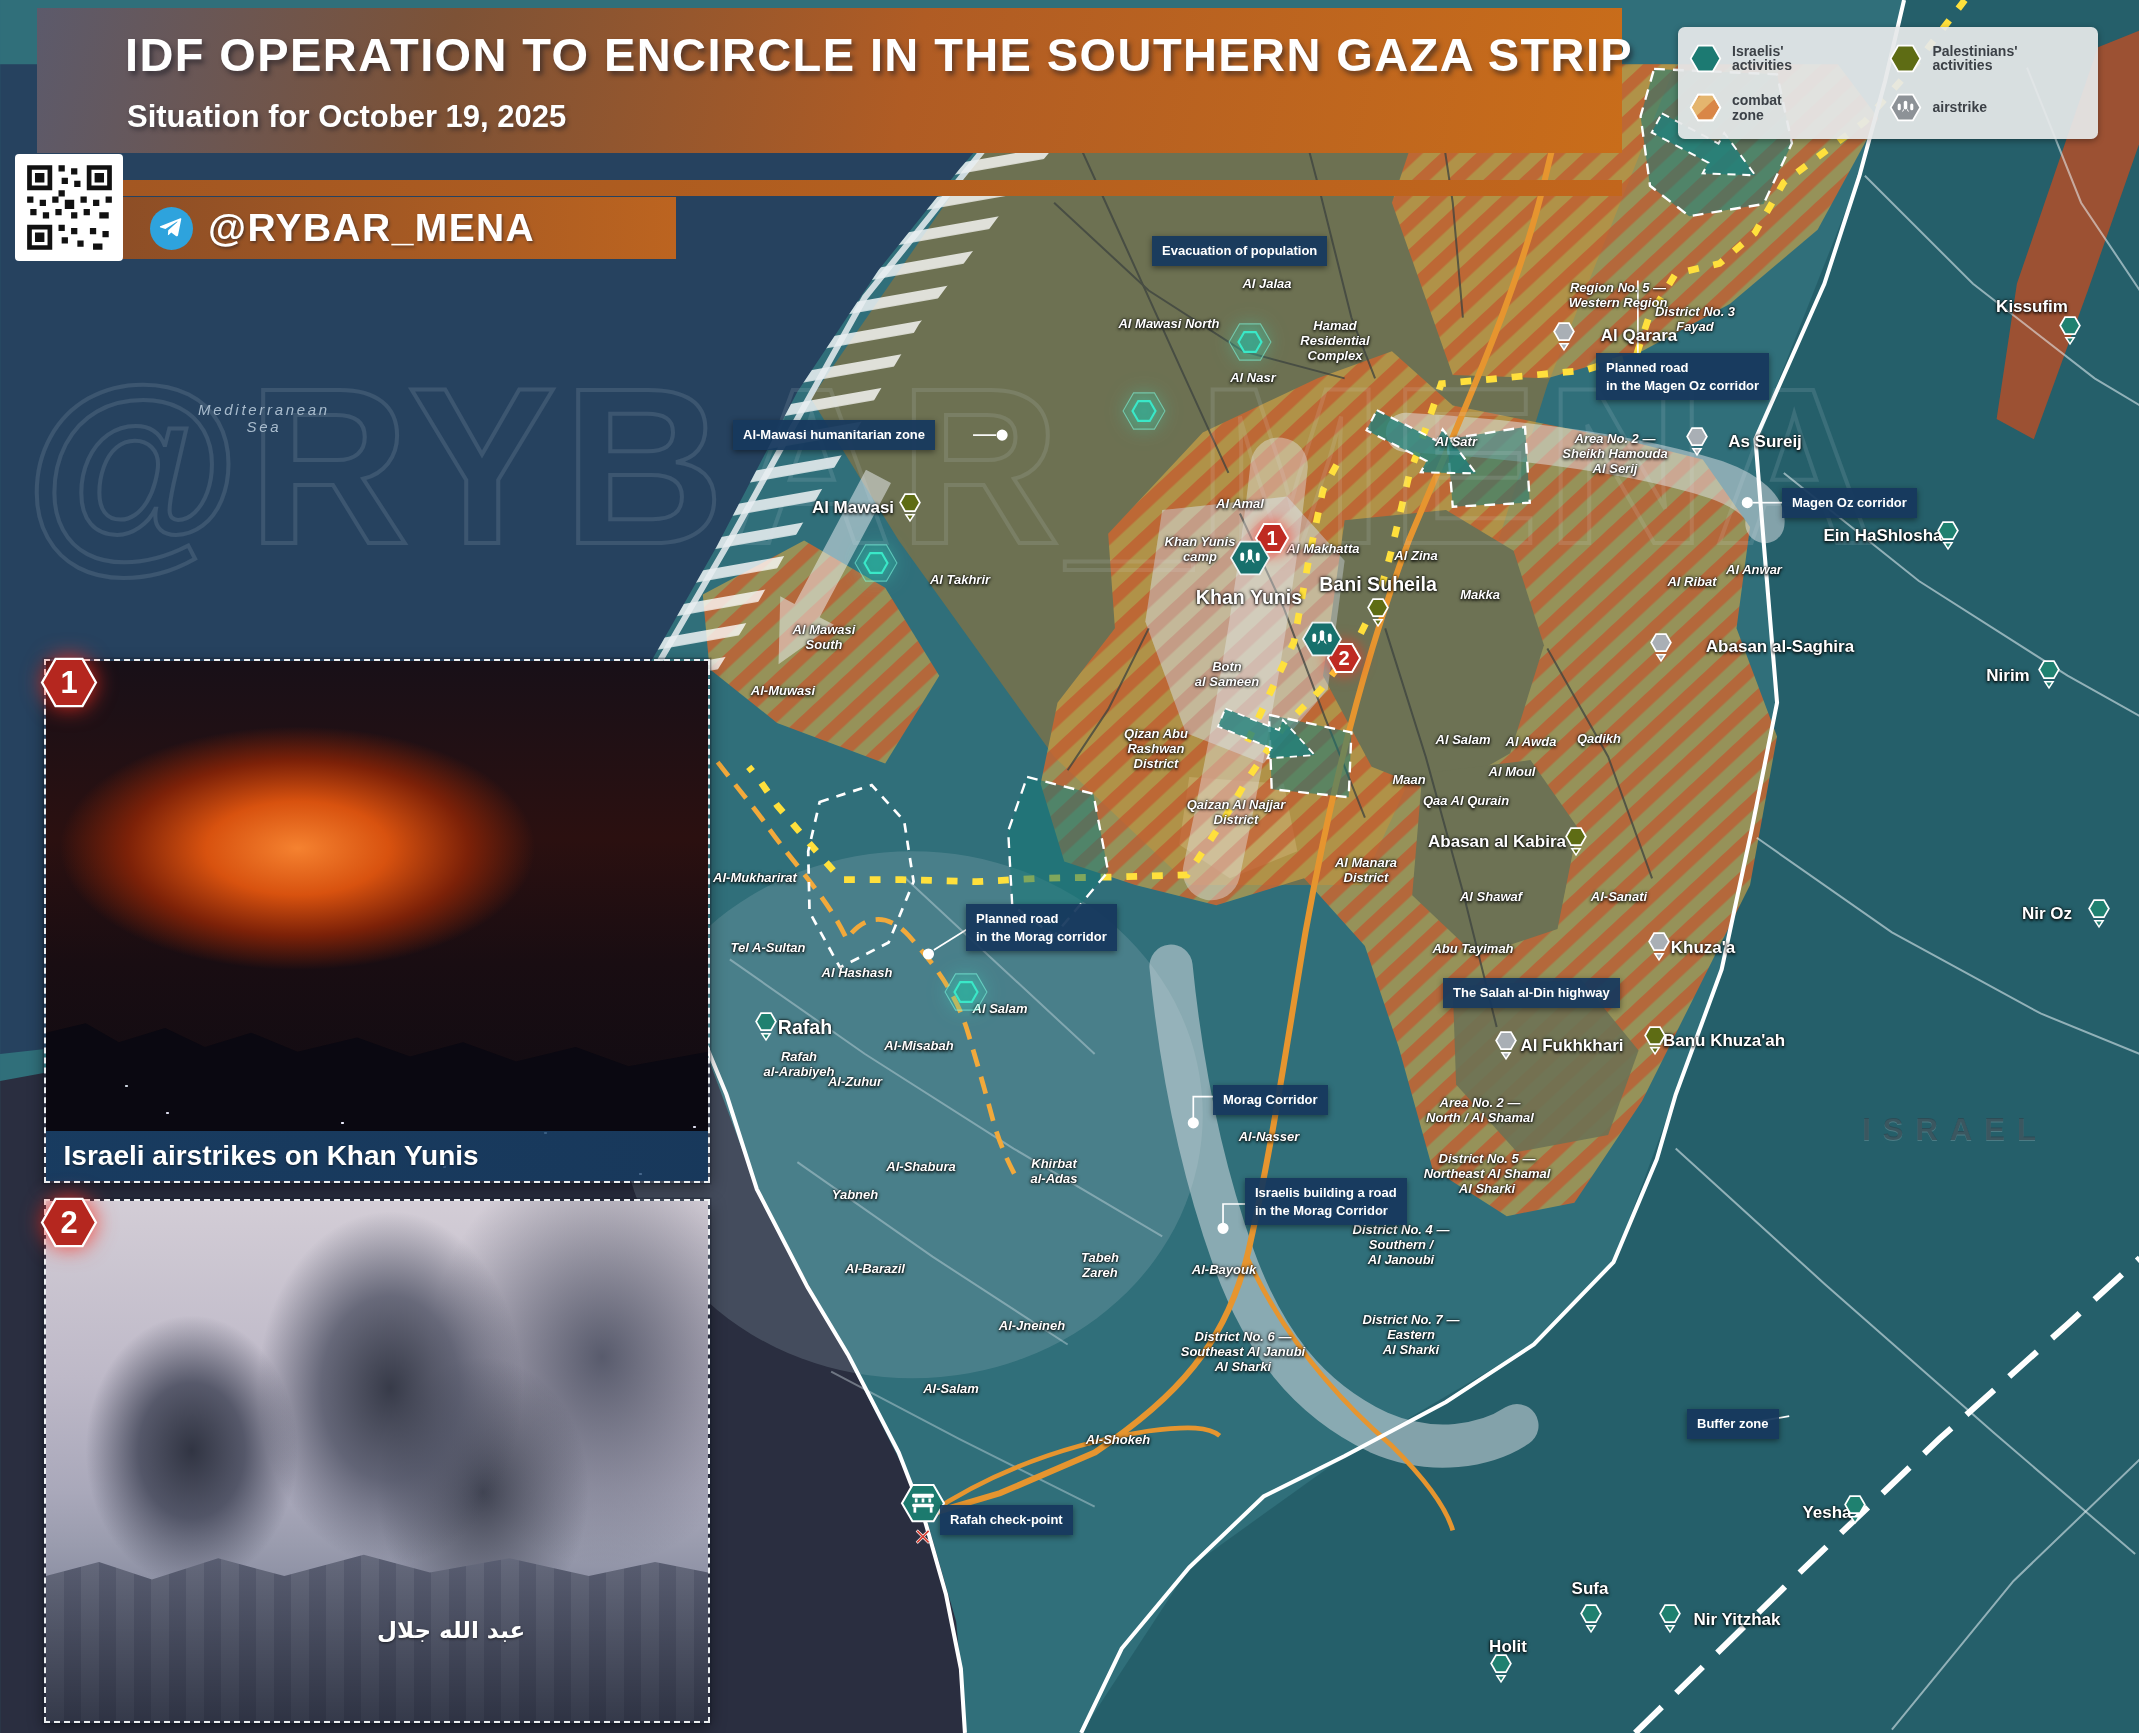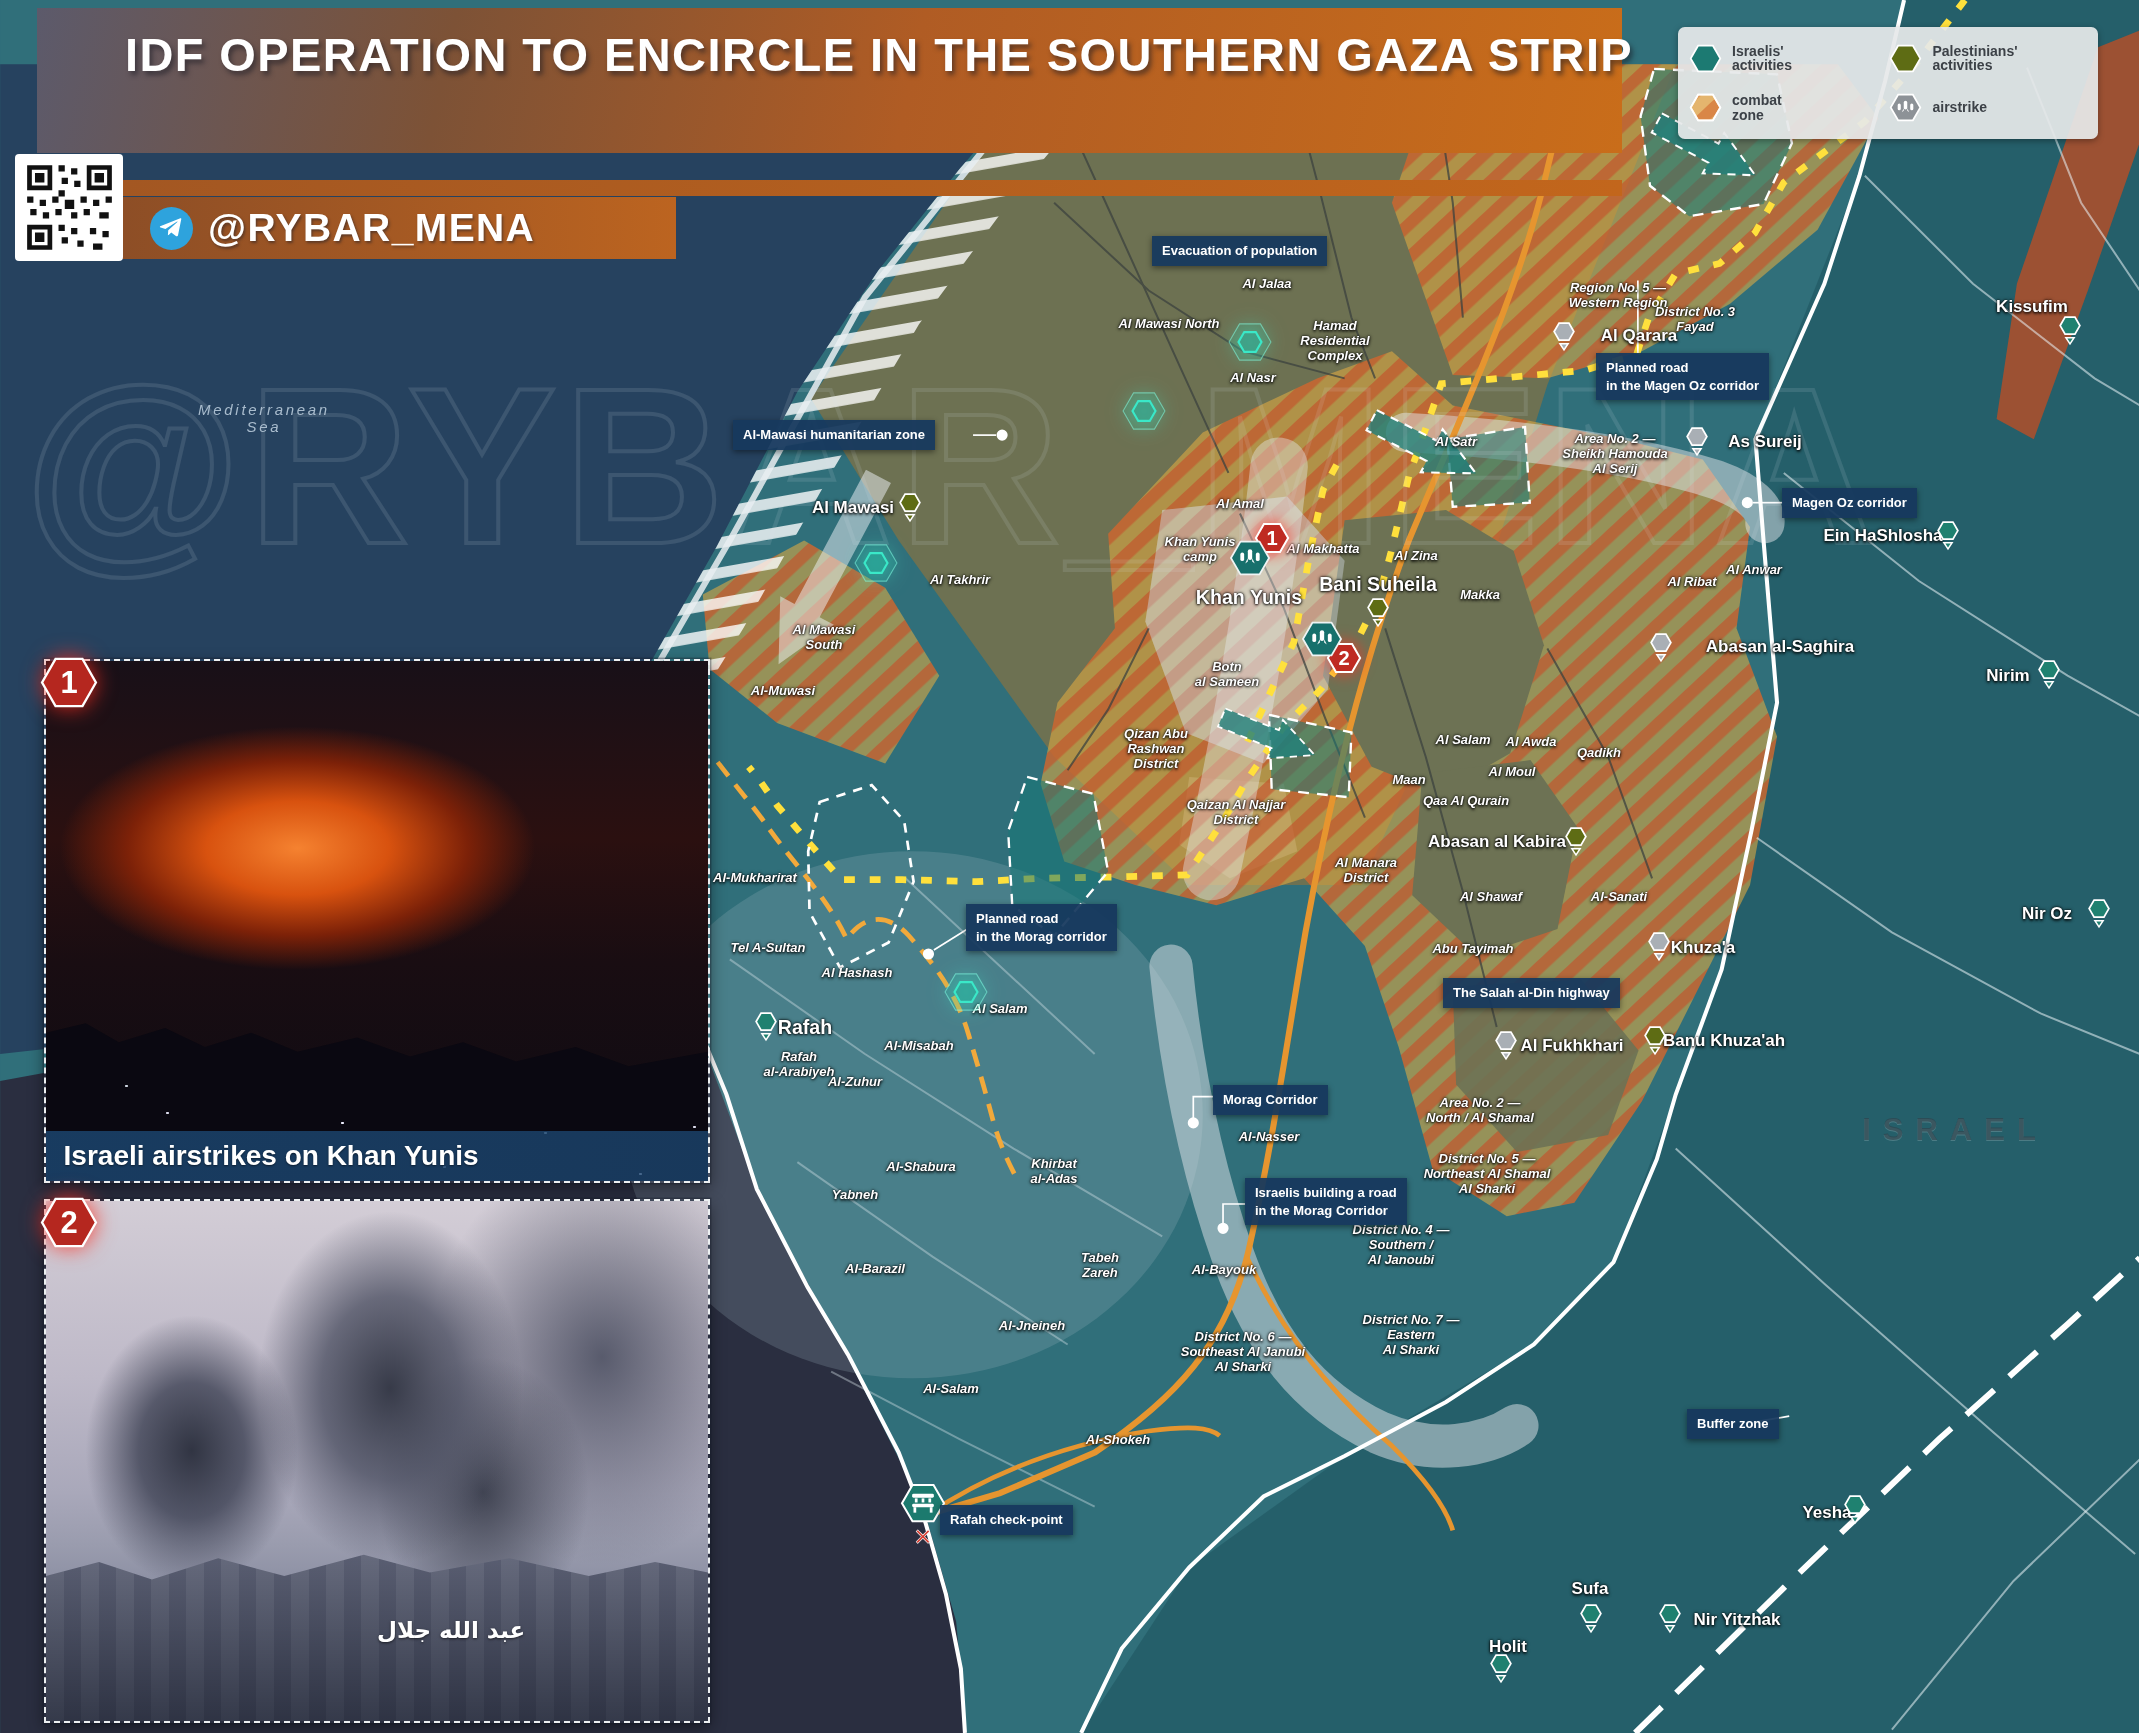--- a/index.html
+++ b/index.html
@@ -196,20 +196,21 @@
       <path d="M1843,1782 L1810,1782 L1810,1812" fill="none"></path>
         <circle cx="1810" cy="1818" r="7"></circle>
       <path d="M2590,2106 L2648,2096" fill="none"></path>
     </g>
   </svg>
 
   <div id="watermark">@RYBAR_MENA</div>
 
   <div id="header">
     <div id="title">IDF OPERATION TO ENCIRCLE IN THE SOUTHERN GAZA STRIP</div>
+    <div id="subtitle">Situation for October 19, 2025</div>
   </div>
   <div id="strip"></div>
   <div id="rybar">
     <span class="tg">
       <svg width="27" height="27" viewBox="0 0 24 24">
           <path fill="#ffffff" d="M20.7,3.6 L17.8,18.1 c-0.2,0.9-0.8,1.1-1.6,0.7 l-4.4-3.3 -2.1,2.1 c-0.2,0.2-0.4,0.4-0.9,0.4 l0.3-4.4 8.1-7.4 c0.4-0.3-0.1-0.5-0.6-0.2 l-10,6.4 -4.3-1.4 c-0.9-0.3-0.9-0.9 0.2-1.3 l16.8-6.6 C20.1,2.7 20.9,3.2 20.7,3.6 Z"></path>
         </svg>
     </span>
     <span class="handle">@RYBAR_MENA</span>
   </div>
@@ -301,21 +302,21 @@
       <div class="map-label l-sm" style="left:1416px;top:556px;">Al Zina</div>
       <div class="map-label l-sm" style="left:1480px;top:595px;">Makka</div>
       <div class="map-label l-sm" style="left:1227px;top:674px;">Botn<br>al Sameen</div>
       <div class="map-label l-sm" style="left:960px;top:580px;">Al Takhrir</div>
       <div class="map-label l-sm" style="left:824px;top:637px;">Al Mawasi<br>South</div>
       <div class="map-label l-sm" style="left:783px;top:691px;">Al-Muwasi</div>
       <div class="map-label l-sm" style="left:1754px;top:570px;">Al Anwar</div>
       <div class="map-label l-sm" style="left:1692px;top:582px;">Al Ribat</div>
       <div class="map-label l-sm" style="left:1463px;top:740px;">Al Salam</div>
       <div class="map-label l-sm" style="left:1531px;top:742px;">Al Awda</div>
-      <div class="map-label l-sm" style="left:1599px;top:739px;margin-top:14px;">Qadikh</div>
+      <div class="map-label l-sm" style="left:1599px;top:739px;">Qadikh</div>
       <div class="map-label l-sm" style="left:1512px;top:772px;">Al Moul</div>
       <div class="map-label l-sm" style="left:1409px;top:780px;">Maan</div>
       <div class="map-label l-sm" style="left:1466px;top:801px;">Qaa Al Qurain</div>
       <div class="map-label l-sm" style="left:1366px;top:870px;">Al Manara<br>District</div>
       <div class="map-label l-sm" style="left:1491px;top:897px;">Al Shawaf</div>
       <div class="map-label l-sm" style="left:1619px;top:897px;">Al-Sanati</div>
       <div class="map-label l-sm" style="left:1473px;top:949px;">Abu Tayimah</div>
       <div class="map-label l-sm" style="left:1156px;top:749px;">Qizan Abu<br>Rashwan<br>District</div>
       <div class="map-label l-sm" style="left:1236px;top:812px;">Qaizan Al Najjar<br>District</div>
       <div class="map-label l-sm" style="left:755px;top:878px;">Al-Mukharirat</div>

